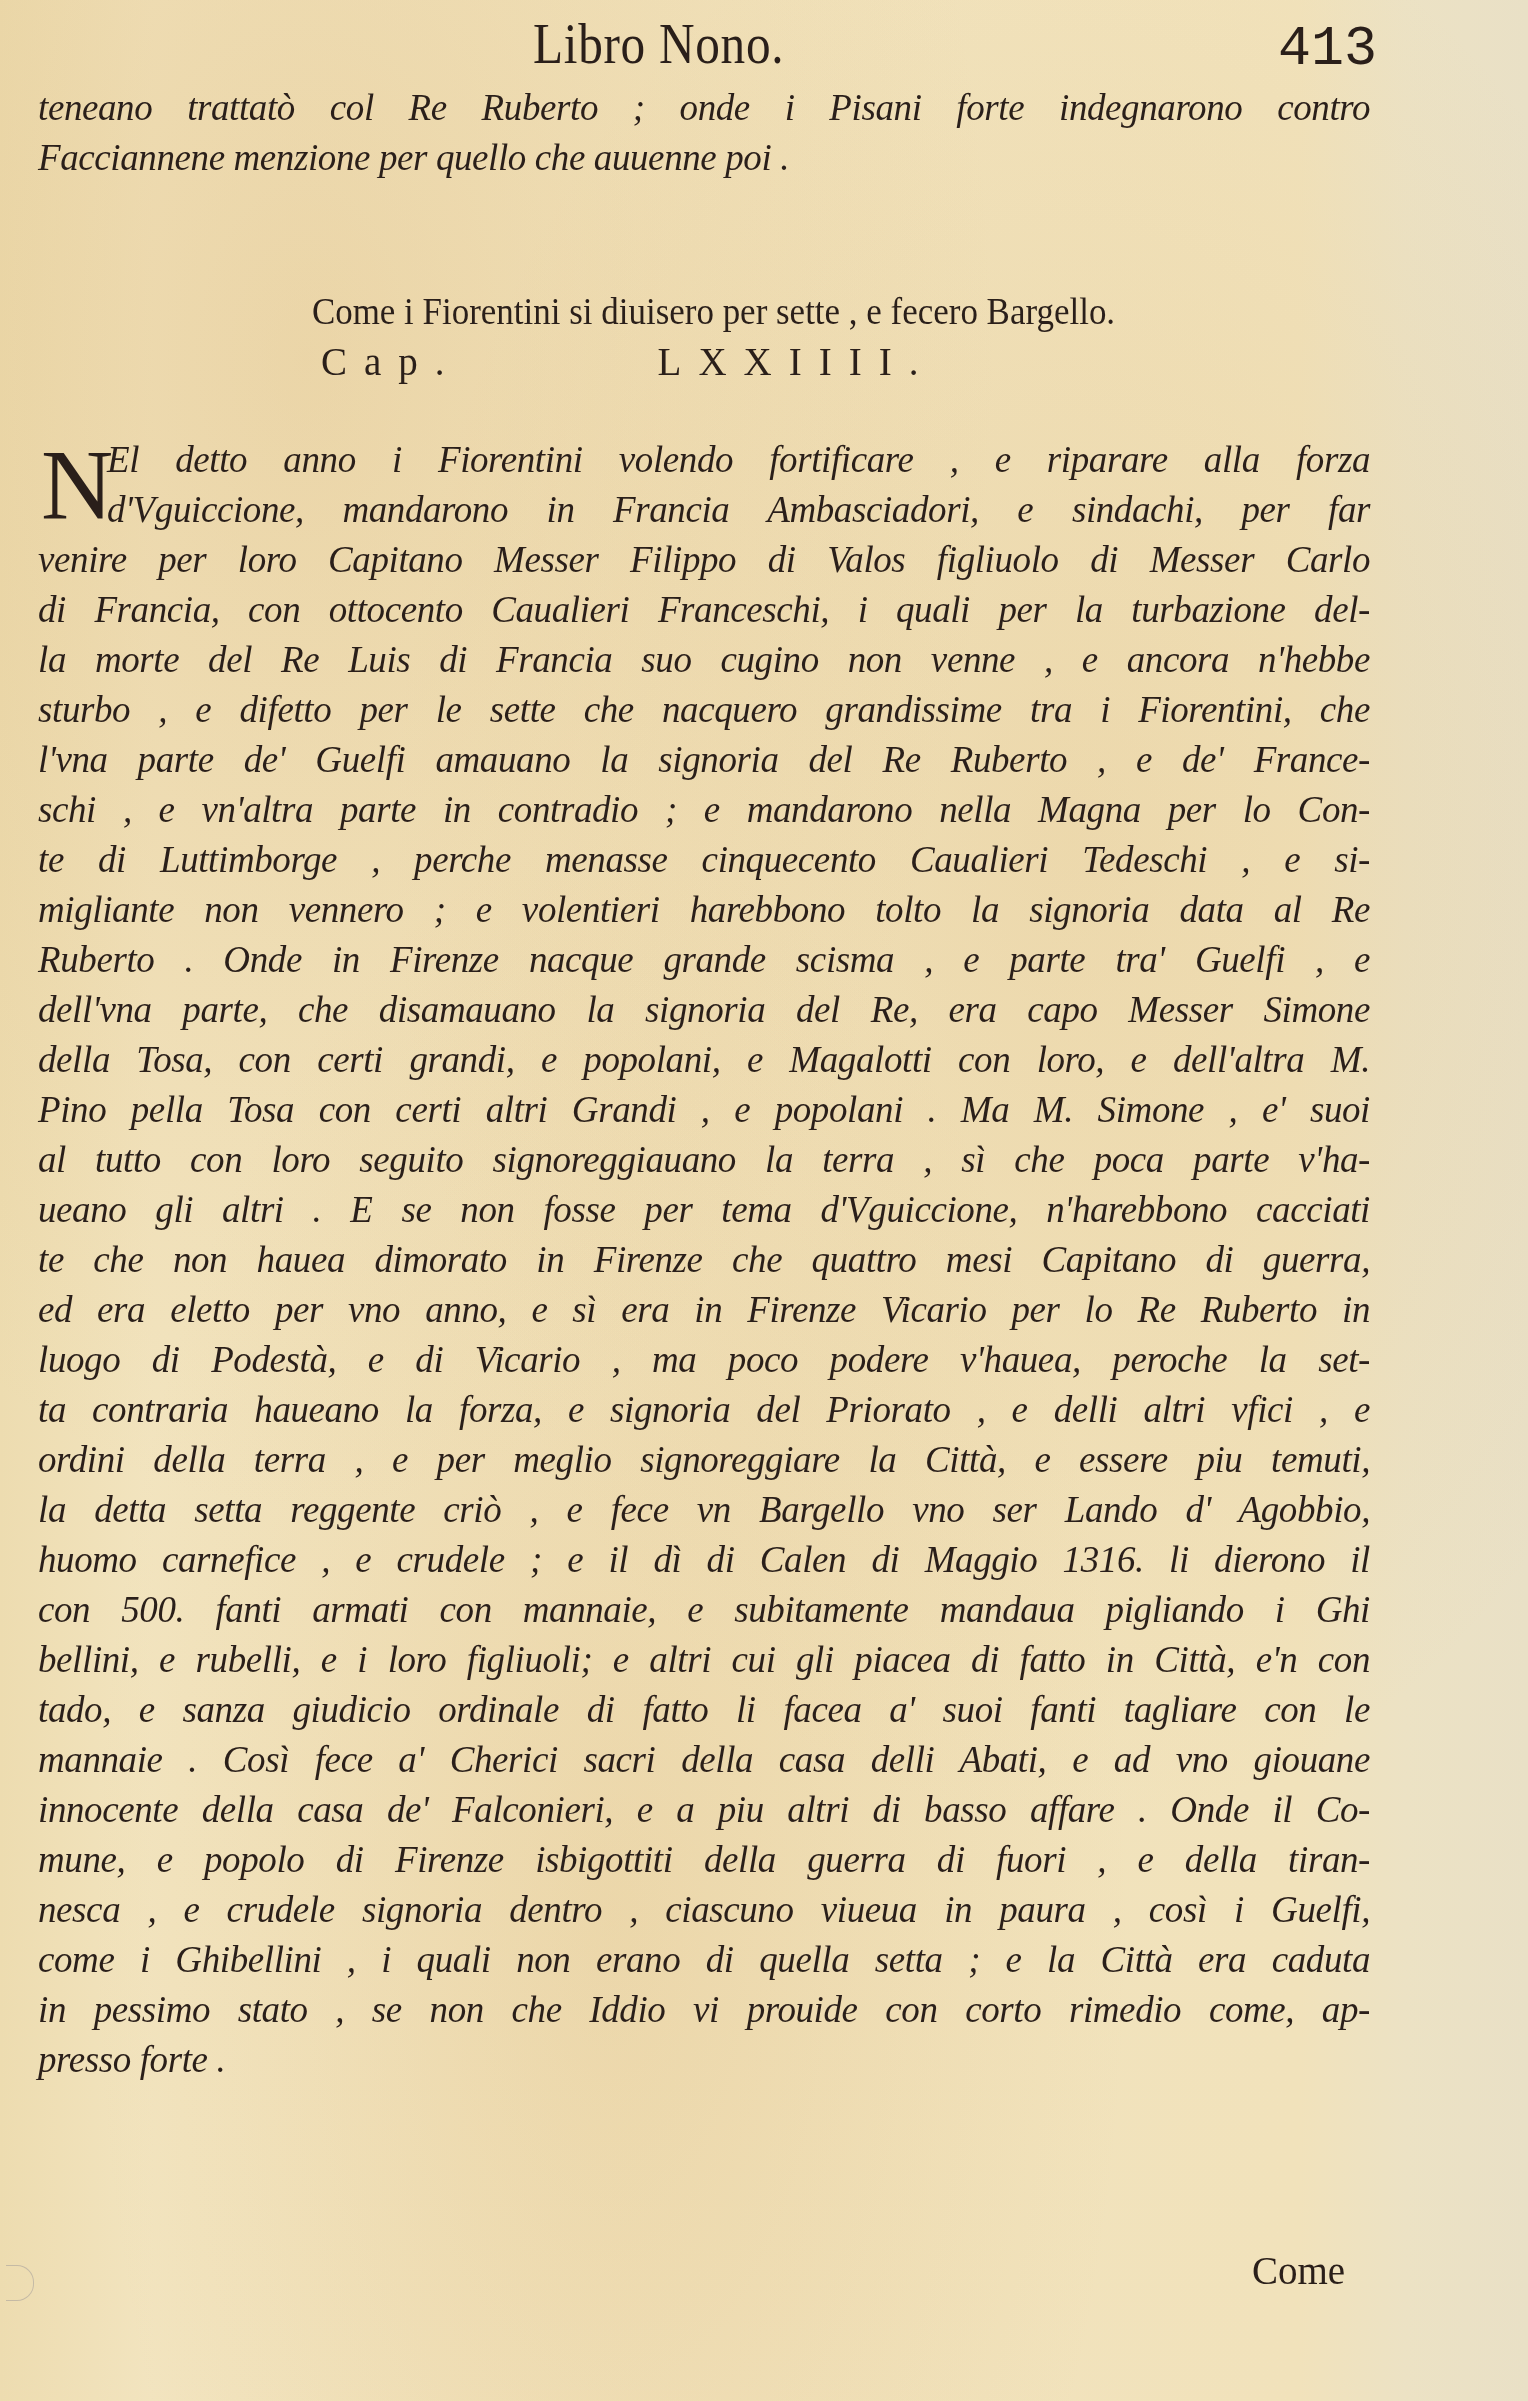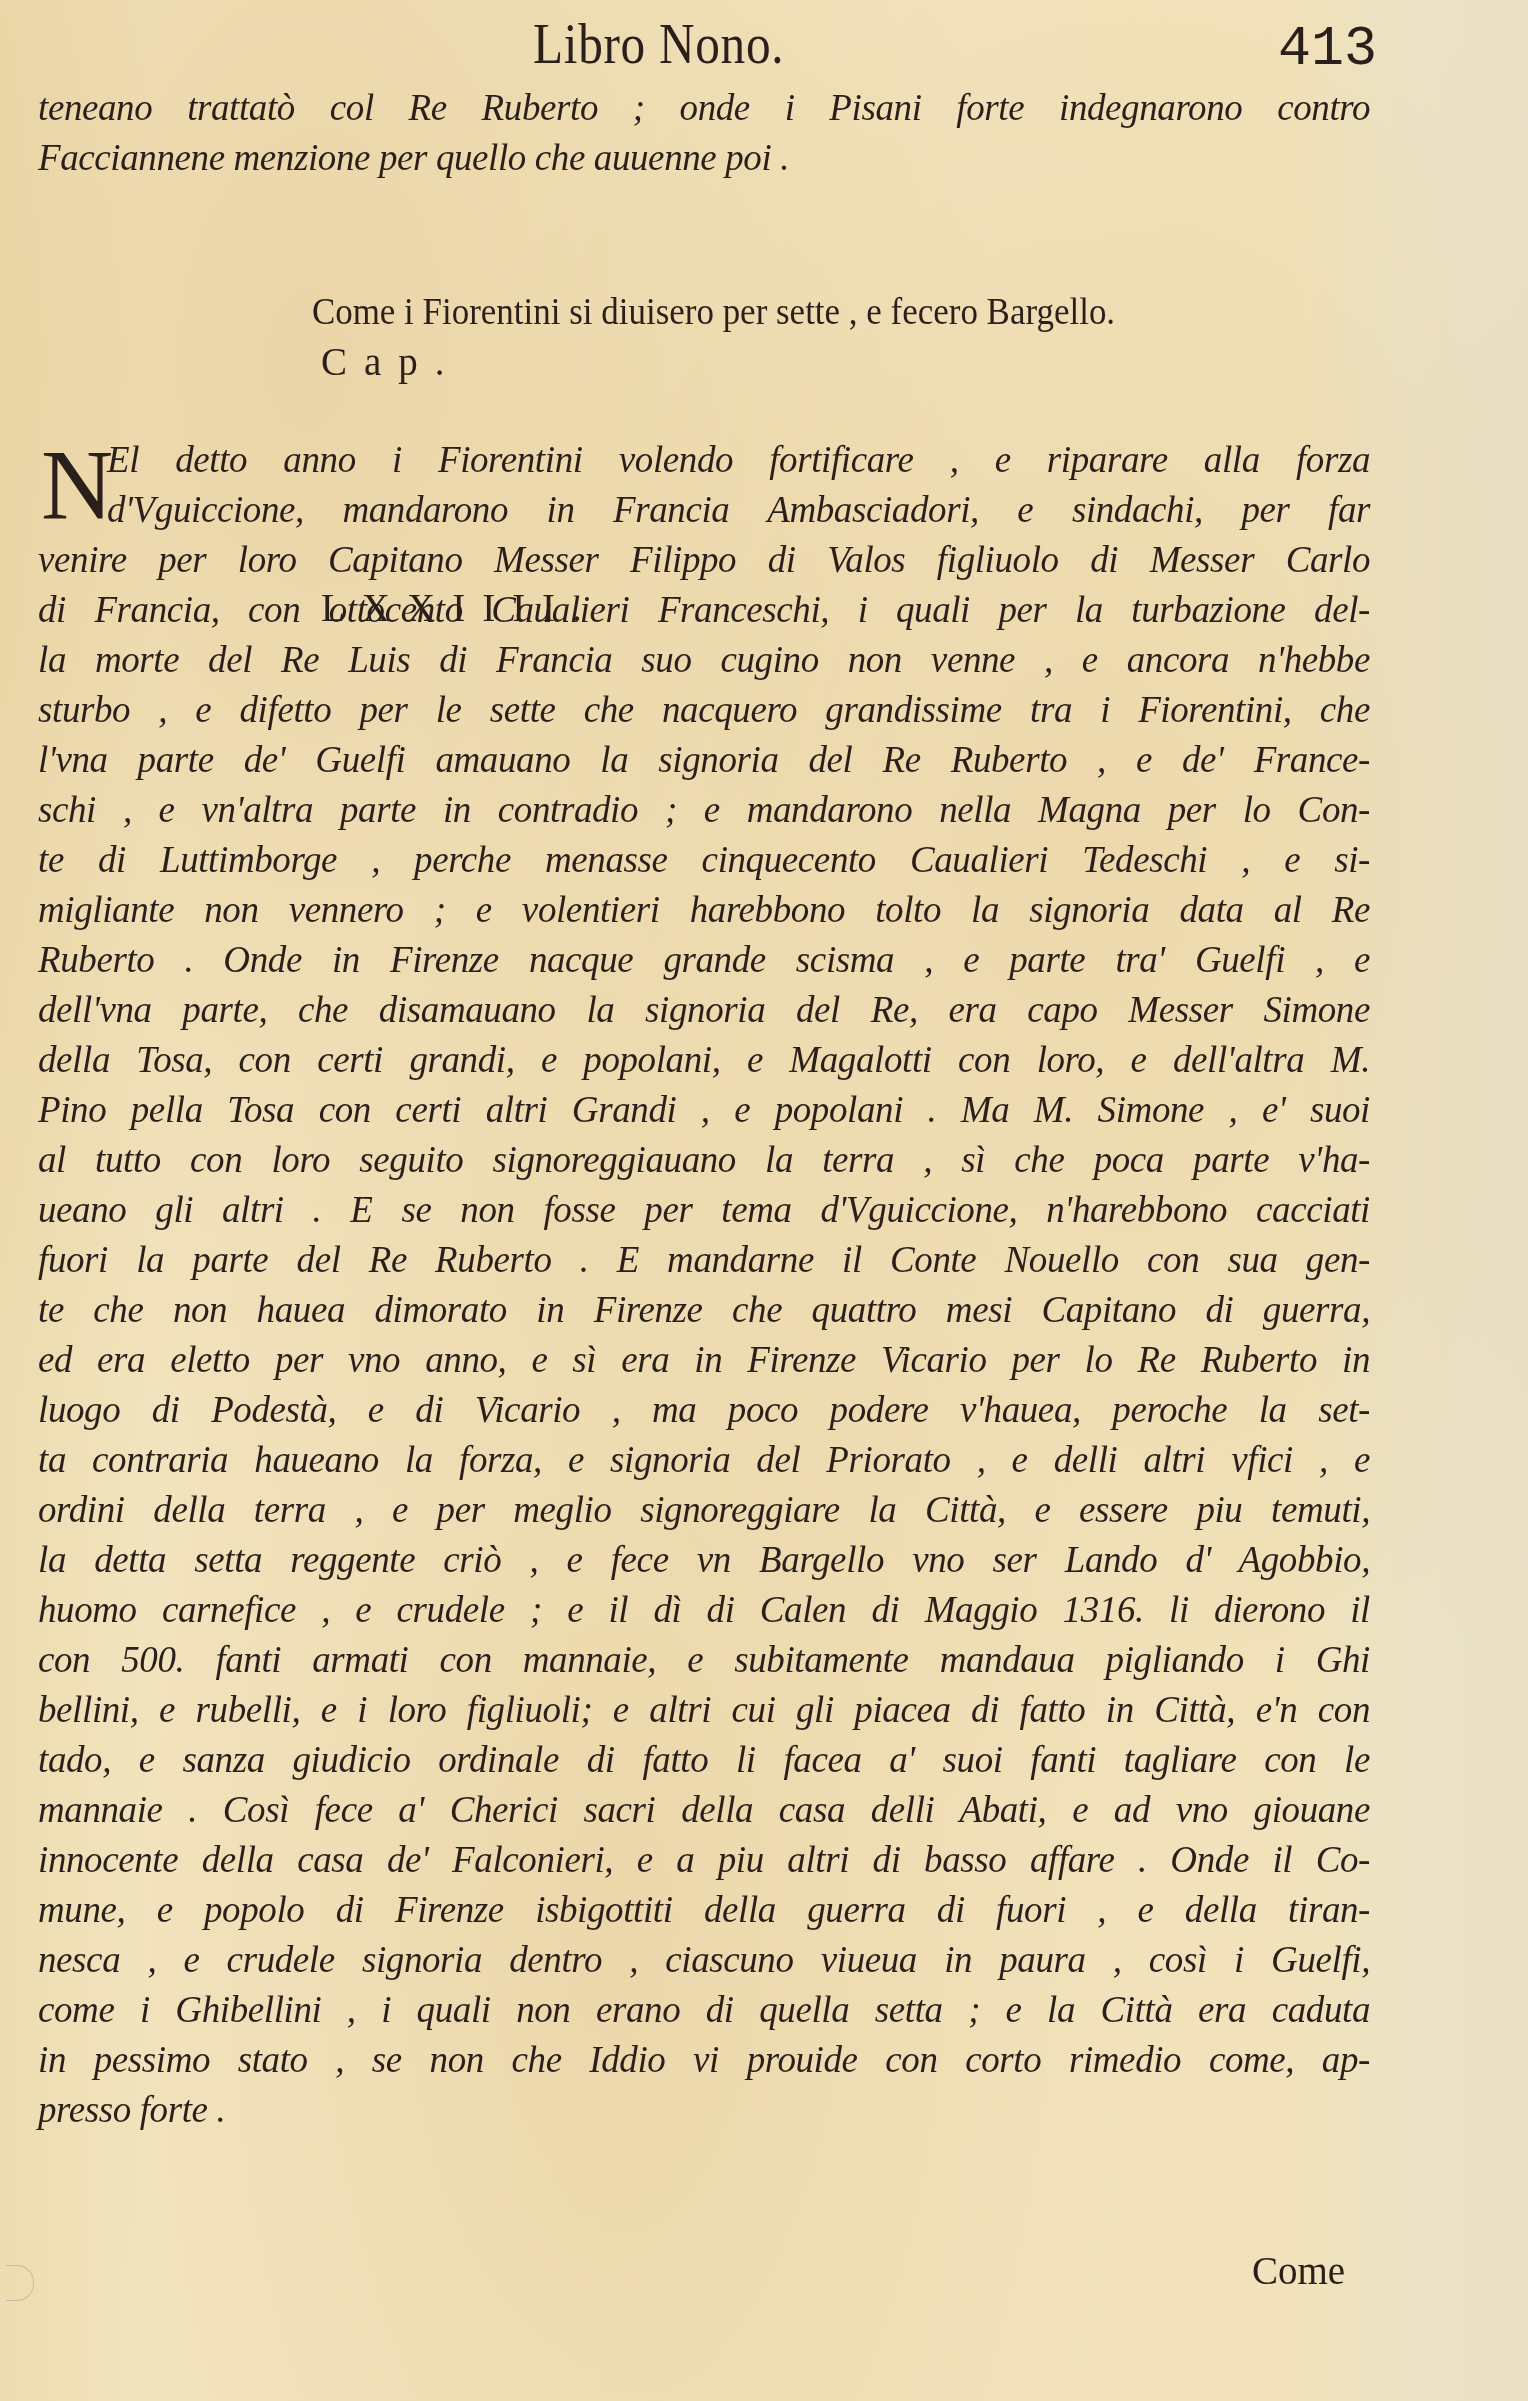--- a/index.html
+++ b/index.html
@@ -41,21 +41,21 @@
   .chapter-title {
     position: absolute; top: 278px; left: 157px; width: 1113px;
     font-family: "Liberation Serif", serif;
     font-size: 38px; line-height: 50px; text-align: center;
     transform: scaleX(0.92); transform-origin: center top;
   }
   .chapter-number {
     position: absolute; top: 329px; left: 321px;
     font-family: "Liberation Serif", serif;
     font-size: 39px; line-height: 50px; letter-spacing: 17px;
-    display: flex; gap: 196px; flex-direction: column;
+    display: flex; gap: 196px;
   }
   .paragraph { top: 427px; }
   .dropcap-wrap { position: relative; }
   .dropcap {
     position: absolute; left: 3.1px; top: 3.1px;
     font-family: "Liberation Serif", serif; font-style: normal;
     font-size: 100px; line-height: 94px; font-weight: normal;
   }
   .indent { padding-left: 69px; }
   .catchword {
@@ -101,21 +101,20 @@
     <span class="line">l'vna parte de' Guelfi amauano la signoria del Re Ruberto , e de' France-</span>
     <span class="line">schi , e vn'altra parte in contradio ; e mandarono nella Magna per lo Con-</span>
     <span class="line">te di Luttimborge , perche menasse cinquecento Caualieri Tedeschi , e si-</span>
     <span class="line">migliante non vennero ; e volentieri harebbono tolto la signoria data al Re</span>
     <span class="line">Ruberto . Onde in Firenze nacque grande scisma , e parte tra' Guelfi , e</span>
     <span class="line">dell'vna parte, che disamauano la signoria del Re, era capo Messer Simone</span>
     <span class="line">della Tosa, con certi grandi, e popolani, e Magalotti con loro, e dell'altra M.</span>
     <span class="line">Pino pella Tosa con certi altri Grandi , e popolani . Ma M. Simone , e' suoi</span>
     <span class="line">al tutto con loro seguito signoreggiauano la terra , sì che poca parte v'ha-</span>
     <span class="line">ueano gli altri . E se non fosse per tema d'Vguiccione, n'harebbono cacciati</span>
-    <span class="line">fuori la parte del Re Ruberto . E mandarne il Conte Nouello con sua gen-</span>
     <span class="line">te che non hauea dimorato in Firenze che quattro mesi Capitano di guerra,</span>
     <span class="line">ed era eletto per vno anno, e sì era in Firenze Vicario per lo Re Ruberto in</span>
     <span class="line">luogo di Podestà, e di Vicario , ma poco podere v'hauea, peroche la set-</span>
     <span class="line">ta contraria haueano la forza, e signoria del Priorato , e delli altri vfici , e</span>
     <span class="line">ordini della terra , e per meglio signoreggiare la Città, e essere piu temuti,</span>
     <span class="line">la detta setta reggente criò , e fece vn Bargello vno ser Lando d' Agobbio,</span>
     <span class="line">huomo carnefice , e crudele ; e il dì di Calen di Maggio 1316. li dierono il</span>
     <span class="line">con 500. fanti armati con mannaie, e subitamente mandaua pigliando i Ghi</span>
     <span class="line">bellini, e rubelli, e i loro figliuoli; e altri cui gli piacea di fatto in Città, e'n con</span>
     <span class="line">tado, e sanza giudicio ordinale di fatto li facea a' suoi fanti tagliare con le</span>

